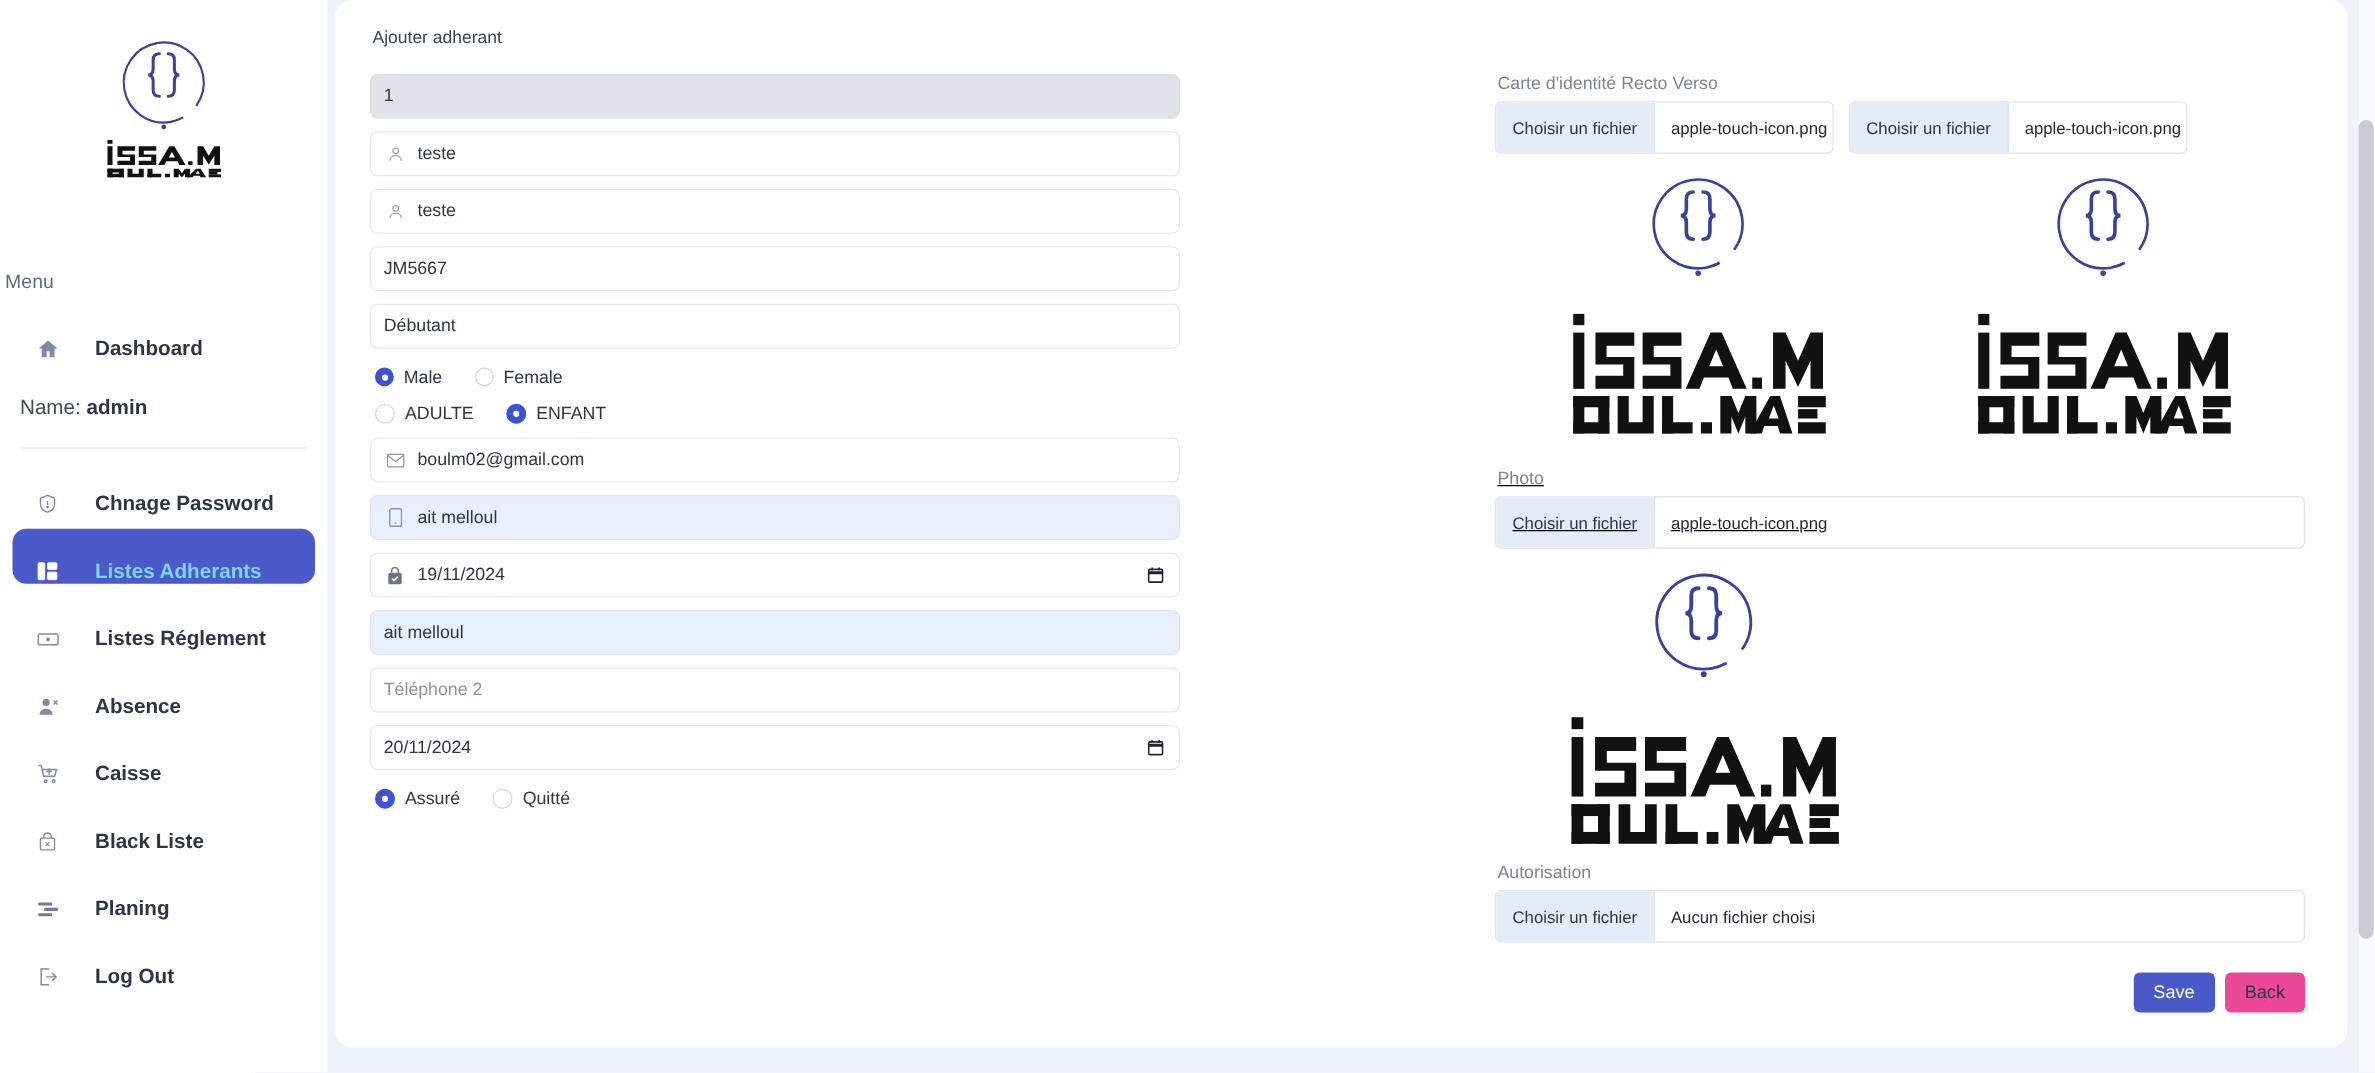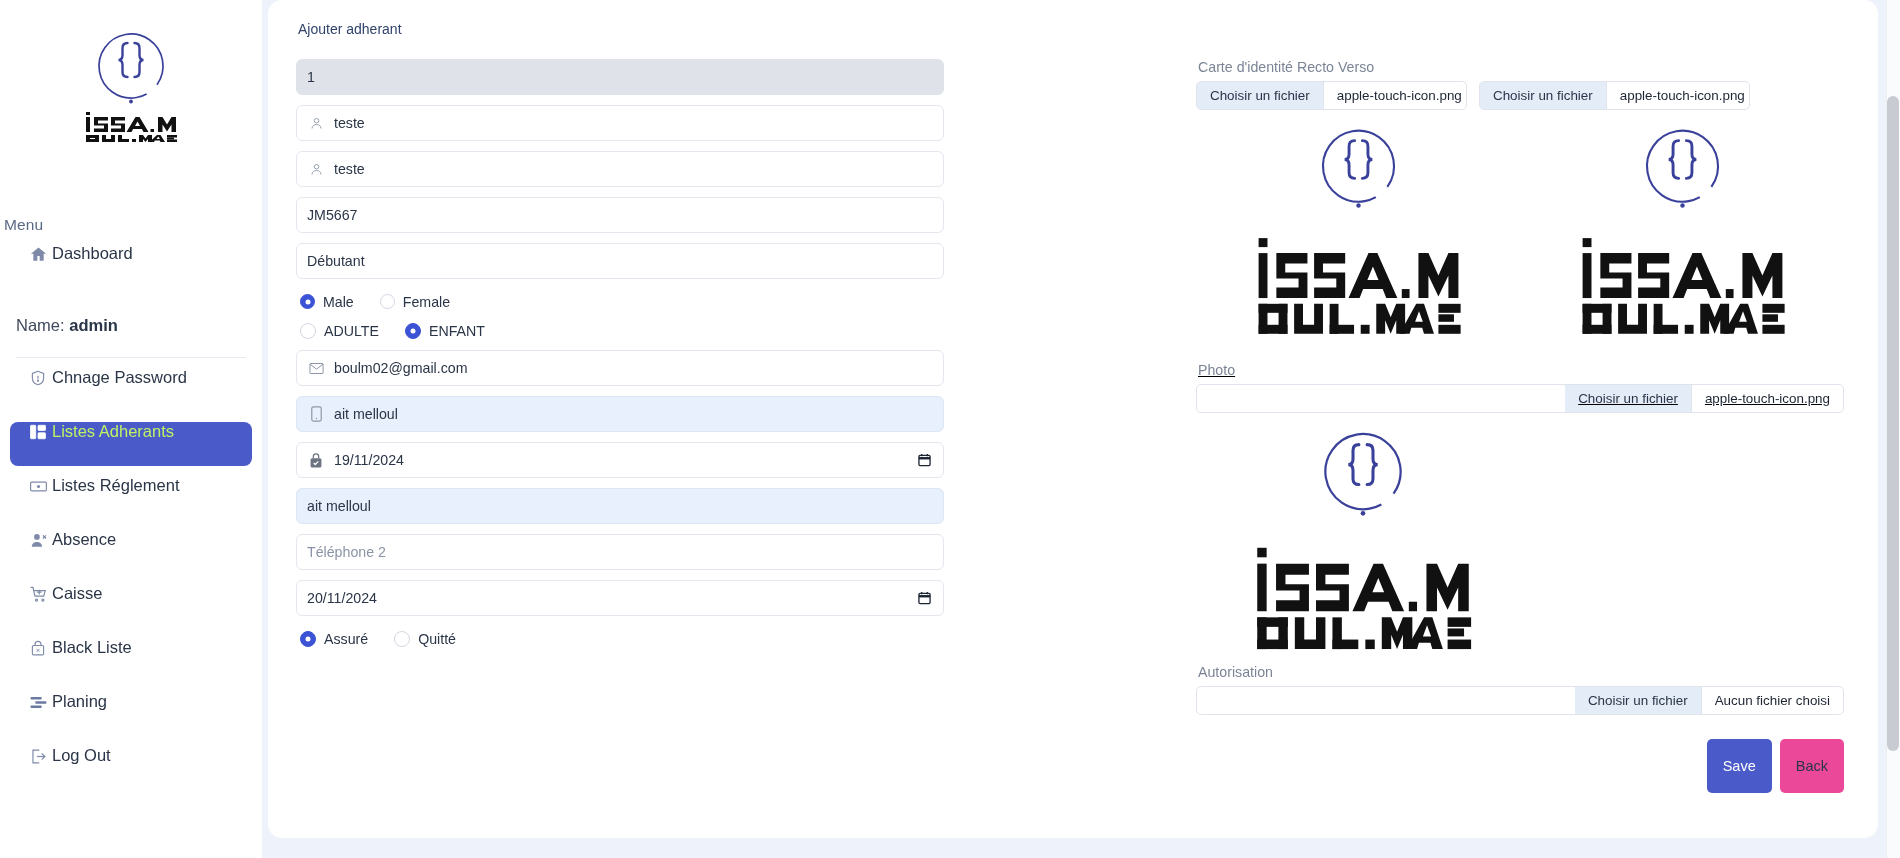--- a/index.html
+++ b/index.html
@@ -38,36 +38,38 @@
   .logo-word { margin-top: 2px; }
 
   .menu-label {
     color: #5a6a85;
     font-size: 15.5px;
     margin: 70px 0 0 4px;
     letter-spacing: .1px;
   }
   .nav-item {
     display: flex;
-    align-items: flex-start;
-    gap: 4px;
+    align-items: flex-end;
+    gap: 28px;
     height: 44px;
     margin: 10px 10px 0 10px;
     padding: 0 18px;
     border-radius: 8px;
     color: #2a3547;
     font-size: 16.5px;
     cursor: pointer;
     white-space: nowrap;
+    font-weight: bold;
   }
   .nav-item .ico { width: 20px; height: 20px; display: inline-flex; align-items: center; justify-content: center; flex: 0 0 20px; }
   .nav-item .ico svg { display: block; }
   .nav-item.active {
     background: #4a5ac9;
-    color: #bef264;
+    color: #7dd3fc;
+    border-radius: 11px;
   }
   .nav-item.active .ico svg { fill: #ffffff; stroke: #ffffff; }
 
   .name-row {
     margin: 28px 0 0 16px;
     font-size: 16.5px;
     color: #3f4a5c;
   }
   .name-row b { color: #2a3547; font-weight: 700; }
   .divider {
@@ -169,24 +171,23 @@
     font-size: 14.2px;
     margin: 0 0 6px 2px;
   }
   .file-row { display: flex; gap: 12px; }
   .filebox {
     display: flex;
     align-items: stretch;
     border: 1px solid #dfe4ec;
     border-radius: 5px;
     overflow: hidden;
-    height: 29px;
+    height: 42px;
     background: #fff;
     font-size: 13.4px;
-    justify-content: flex-end;
   }
   .filebox.half { width: 271px; }
   .filebox.full { width: 100%; }
   .filebtn {
     background: #e4ecf7;
     color: #2a3547;
     padding: 0 13px;
     display: flex; align-items: center;
     border-right: 1px solid #dfe4ec;
     white-space: nowrap;
@@ -205,21 +206,21 @@
   .actions {
     display: flex;
     justify-content: flex-end;
     gap: 8px;
     margin-top: 24px;
   }
   .btn {
     border: 0;
     border-radius: 5px;
     font-size: 14.5px;
-    padding: 19px 16px;
+    padding: 8px 16px;
     cursor: pointer;
     font-family: "Liberation Sans", sans-serif;
   }
   .btn.primary { background: #4a5ac9; color: #fff; }
   .btn.ghost { background: #ec4899; color: #2a3547; }
 
   
   .scroll-track {
     position: absolute;
     right: 0; top: 0;

